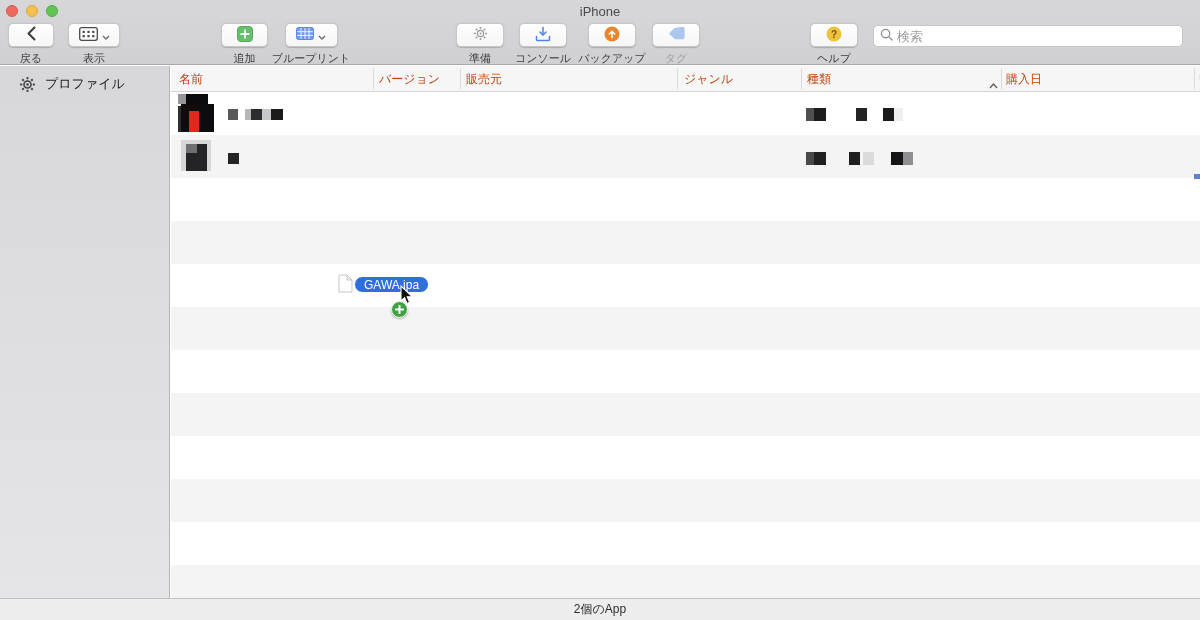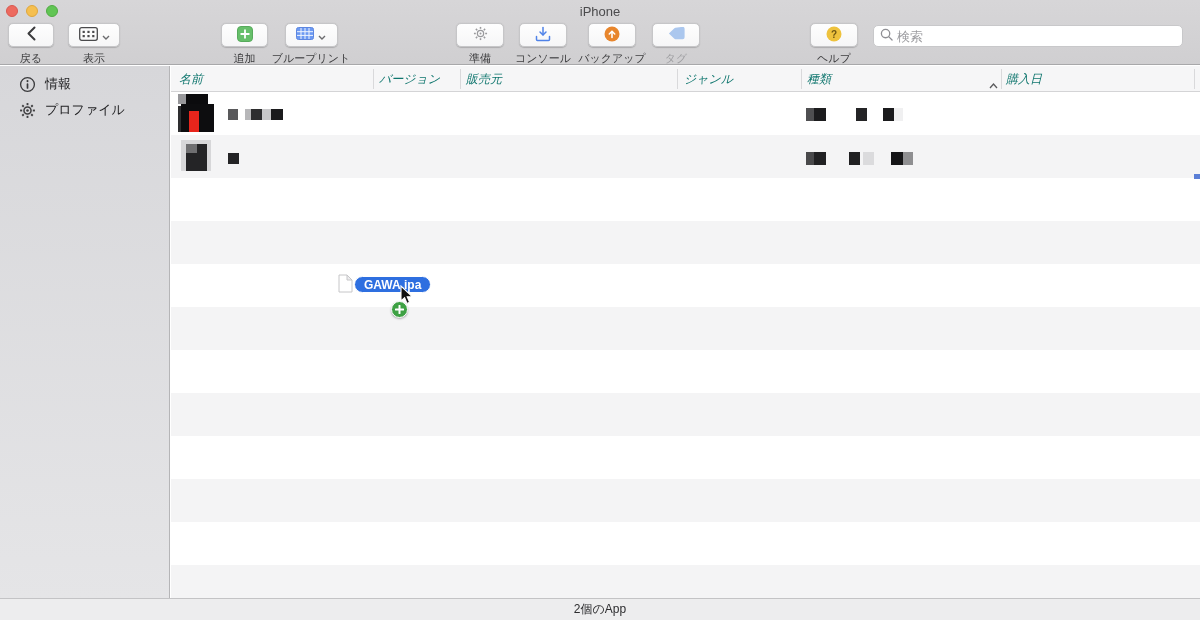--- a/index.html
+++ b/index.html
@@ -37,38 +37,38 @@
     background:linear-gradient(#d7d7da,#e5e5e7); border-right:1px solid #b5b5b7; }
   .side-item { position:relative; height:26px; display:flex; align-items:center;
     padding-left:18px; gap:9px; font-size:13px; color:#222224; }
   .side-item.selected { background:#c0c0c3; }
   .side-item .sicon { width:18px; display:flex; justify-content:center; }
 
   
   .content { position:absolute; top:66px; left:171px; width:1029px; height:532px; background:#fff; }
   .thead { position:absolute; top:0; left:0; width:1029px; height:26px;
     background:#f6f6f7; border-bottom:1px solid #d4d4d6; }
-  .th { position:absolute; top:5px; font-size:12px; color:#0f766e; white-space:nowrap;font-style:italic; }
+  .th { position:absolute; top:5px; font-size:12px; color:#c2410c; white-space:nowrap; }
   .th-sep { position:absolute; top:3px; width:1px; height:20px; background:#d9d9db; }
   .sort-ind { position:absolute; top:9px; }
 
   .rows { position:absolute; top:26px; left:0; width:1029px; height:506px;
     background:repeating-linear-gradient(180deg,#ffffff 0 43px,#f4f4f5 43px 86px); }
   .trow { position:absolute; left:0; width:1029px; height:43px; }
   .icon-box { position:absolute; }
   .abs-blk { position:absolute; }
   .blk-group { position:absolute; display:flex; }
   .blk-group span { display:block; height:100%; }
 
   
   .drag-ghost { position:absolute; left:165px; top:182px; width:130px; height:50px; }
   .ghost-doc { position:absolute; left:2px; top:0; }
   .ghost-pill { position:absolute; left:18px; top:2px; height:17px; padding:0 9px;
     background:#2e6fe0; border:1px solid #fff; border-radius:9px; color:#fff;
-    font-size:12px; font-weight:bold; display:flex; align-items:center; white-space:nowrap; }
+    font-size:12px; font-weight:normal; display:flex; align-items:center; white-space:nowrap; }
   .ghost-cursor { position:absolute; left:63px; top:11px; }
   .ghost-plus { position:absolute; left:55px; top:27px; width:17px; height:17px;
     border-radius:50%; background:#3ea144; border:1.5px solid #fff;
     box-shadow:0 1px 2px rgba(0,0,0,.3); display:flex; align-items:center; justify-content:center; }
 
   .edge-artifact { position:absolute; left:1023px; top:82px; width:6px; height:5px; background:#5b7fd6; }
 
   
   .statusbar { position:absolute; bottom:0; left:0; width:1200px; height:22px;
     background:#ededee; border-top:1px solid #c3c3c5; display:flex;
@@ -214,30 +214,20 @@
       <span><svg width="13" height="13" viewBox="0 0 14 14">
             <circle cx="6" cy="6" r="4.5" fill="none" stroke="#8e8e93" stroke-width="1.4"></circle>
             <line x1="9.6" y1="9.6" x2="13" y2="13" stroke="#8e8e93" stroke-width="1.4" stroke-linecap="round"></line>
           </svg></span>
       <input type="text" placeholder="検索" style="">
     </div>
   </div>
 
   <div class="sidebar">
     <div style="height:5px"></div>
-    <div class="side-item">
-      <span class="sicon">
-          <svg width="17" height="17" viewBox="0 0 18 18">
-            <circle cx="9" cy="9" r="7.3" fill="none" stroke="#3a3a3c" stroke-width="1.4"></circle>
-            <circle cx="9" cy="5.4" r="1.1" fill="#3a3a3c"></circle>
-            <rect x="8.1" y="7.6" width="1.8" height="6" rx="0.9" fill="#3a3a3c"></rect>
-          </svg>
-        </span>
-      <span>情報</span>
-    </div>
     <div class="side-item">
       <span class="sicon">
           <svg width="17" height="17" viewBox="0 0 24 24">
             <circle cx="12" cy="12" r="5" fill="none" stroke="#3f3f41" stroke-width="2.2"></circle>
             <circle cx="12" cy="12" r="1.8" fill="#3f3f41"></circle>
             <g stroke="#3f3f41" stroke-width="2.6">
               <line x1="12" y1="1.5" x2="12" y2="4.5"></line>
               <line x1="12" y1="19.5" x2="12" y2="22.5"></line>
               <line x1="1.5" y1="12" x2="4.5" y2="12"></line>
               <line x1="19.5" y1="12" x2="22.5" y2="12"></line>

